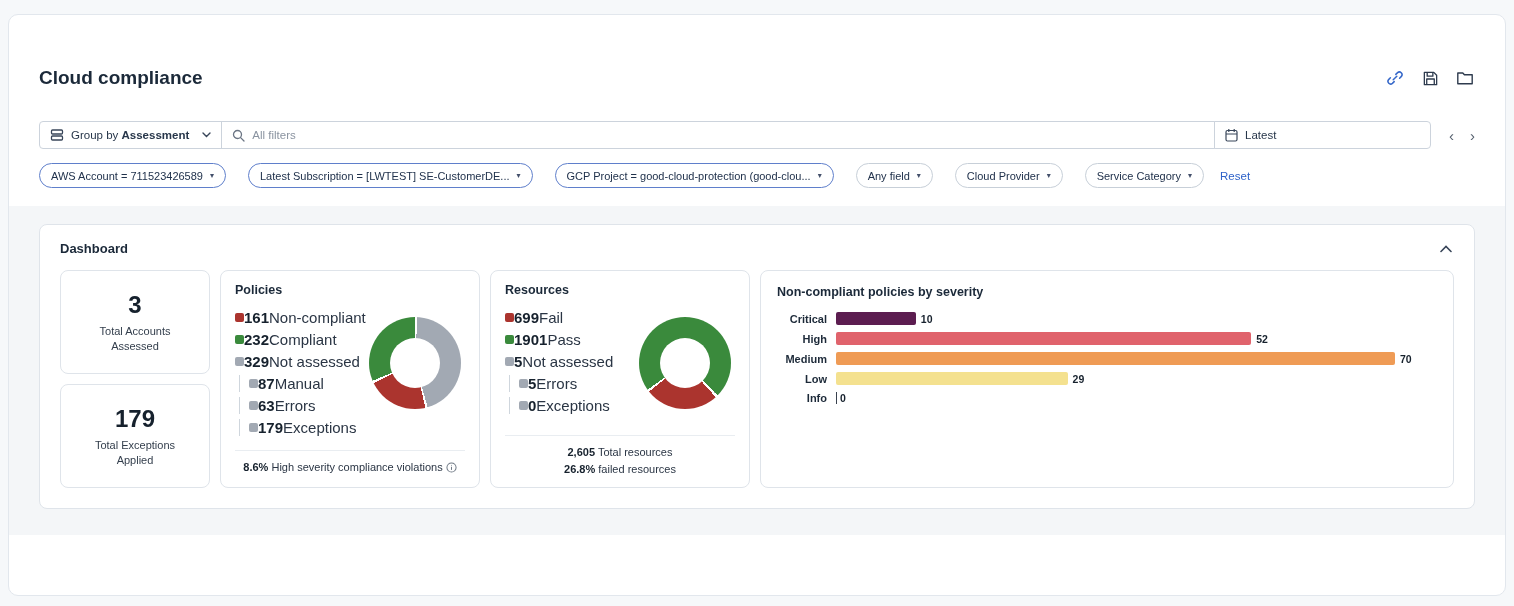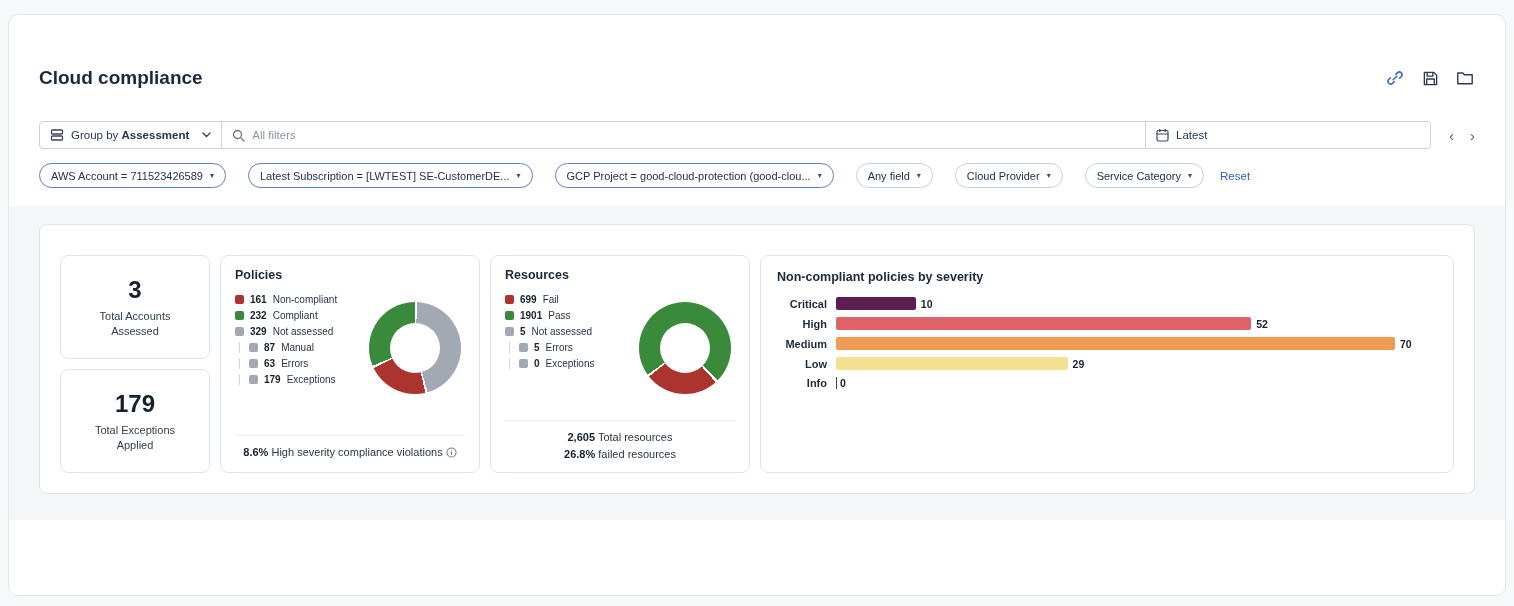--- a/index.html
+++ b/index.html
@@ -18,21 +18,21 @@
   
   .header-row { display:flex; align-items:center; justify-content:space-between; padding: 52px 30px 0 30px; }
   .page-title { font-size: 19px; font-weight: bold; color: #1b2939; }
   .header-icons { display:flex; gap: 15px; align-items:center; }
   .icon-btn { width: 20px; height: 20px; display:flex; align-items:center; justify-content:center; cursor:pointer; }
   
   .toolbar { display:flex; align-items:stretch; margin: 32px 30px 0 30px; height: 28px; }
   .tb-box { border: 1px solid #ccd3dc; background:#fff; display:flex; align-items:center; gap:7px; padding: 0 10px; cursor:pointer; }
   .tb-left  { border-radius: 4px 0 0 4px; }
   .tb-mid   { flex: 1; margin-left: -1px; cursor:text; }
-  .tb-right { width: 286px; margin-left: -1px; border-radius: 0 4px 4px 0; }
+  .tb-right { width: 217px; margin-left: -1px; border-radius: 0 4px 4px 0; }
   .tb-text { font-size: 11.5px; color: #27364a; white-space: nowrap; }
   .tb-text b { font-weight: bold; }
   .tb-input { border: none; outline: none; flex: 1; font-family: "Liberation Sans", sans-serif; font-size: 11.5px; color:#27364a; background:transparent; }
   .tb-input::placeholder { color: #8a93a0; }
   .caret-icon { margin-left: 6px; display:flex; }
   .pager { display:flex; align-items:center; gap: 16px; margin-left: 18px; }
   .pager-btn { font-size: 15px; color: #55606e; cursor: pointer; line-height: 1; user-select: none; }
   
   .chips-row { display:flex; align-items:center; margin: 14px 30px 0 30px; }
   .chips-wrap { display:flex; align-items:center; gap: 22px; flex-wrap: nowrap; }
@@ -51,21 +51,21 @@
   
   .stat-col { display:flex; flex-direction:column; gap: 10px; width: 150px; flex:none; }
   .stat-card { flex:1; border:1px solid #dfe4ea; border-radius: 8px; background:#fff;
                display:flex; flex-direction:column; align-items:center; justify-content:center; text-align:center; padding: 6px; }
   .stat-value { font-size: 24px; font-weight: bold; color: #16212d; }
   .stat-label { font-size: 11px; color: #333e4c; margin-top: 5px; line-height: 1.35; max-width: 104px; }
   
   .metric-card { position: relative; width: 260px; flex:none; border: 1px solid #dfe4ea; border-radius: 8px; background: #fff; padding: 12px 14px; }
   .metric-title { font-size: 12.5px; font-weight: bold; color: #1b2939; }
   .legend { margin-top: 12px; display: flex; flex-direction: column; gap: 5px; width: 168px; }
-  .legend-row { display:flex; align-items:center; gap: 6px; font-size: 10px; }
+  .legend-row { display:flex; align-items:center; gap: 0; font-size: 15px; }
   .legend-sub { margin-left: 4px; border-left: 1px solid #cfd6dd; padding-left: 9px; }
   .swatch { width: 9px; height: 9px; border-radius: 2px; flex: none; }
   .legend-value { font-weight: bold; color: #16212d; }
   .legend-label { color: #2a3544; }
   .donut { position: absolute; right: 18px; top: 46px; width: 92px; height: 92px; border-radius: 50%; }
   .donut-hole { position: absolute; left: 21px; top: 21px; width: 50px; height: 50px; border-radius: 50%; background: #fff; }
   .metric-footer { position: absolute; left: 14px; right: 14px; bottom: 9px; border-top: 1px solid #e9edf1;
                    padding-top: 8px; text-align: center; font-size: 11px; color: #2a3544; line-height: 1.55; }
   .fw { font-weight: bold; color: #16212d; }
   .info-ic { display:inline-block; vertical-align: -2px; margin-left: 3px; }
@@ -175,20 +175,28 @@
         <div class="chip chip-plain">
           <span class="chip-label">Service Category</span>
           <span class="caret">▾</span>
         </div>
       </div>
     <span class="reset-link">Reset</span>
   </div>
 
   <div class="band">
     <div class="dash-card">
+      <div class="dash-header">
+        <span class="dash-title">Dashboard</span>
+        <span class="collapse-btn">
+          <svg width="12" height="8" viewBox="0 0 12 8" fill="none" stroke="#39465a" stroke-width="1.6" stroke-linecap="round">
+              <polyline points="1,6.5 6,1.5 11,6.5"></polyline>
+            </svg>
+        </span>
+      </div>
 
       <div class="cards-row">
 
         <div class="stat-col">
           <div class="stat-card">
             <div class="stat-value">3</div>
             <div class="stat-label">Total Accounts Assessed</div>
           </div>
           <div class="stat-card">
             <div class="stat-value">179</div>

